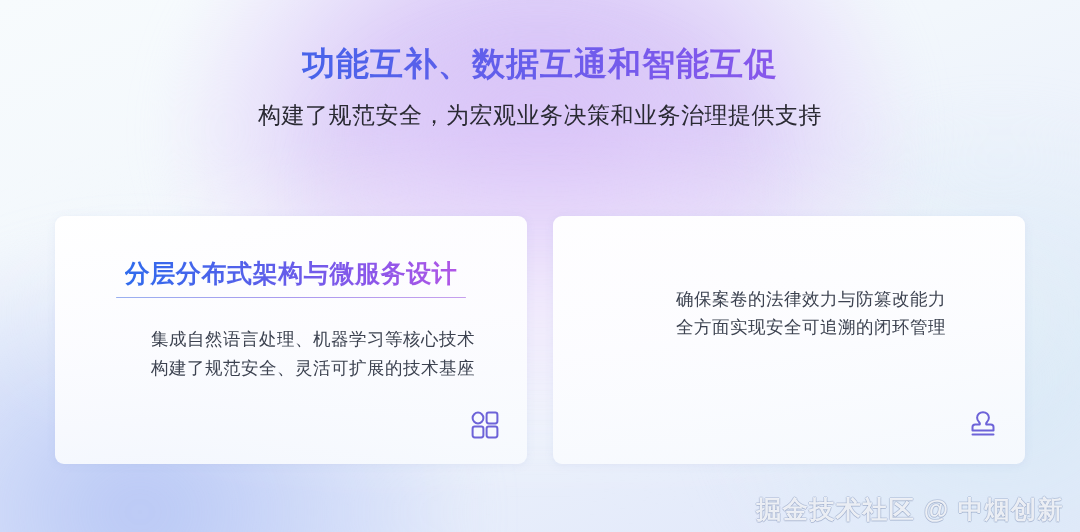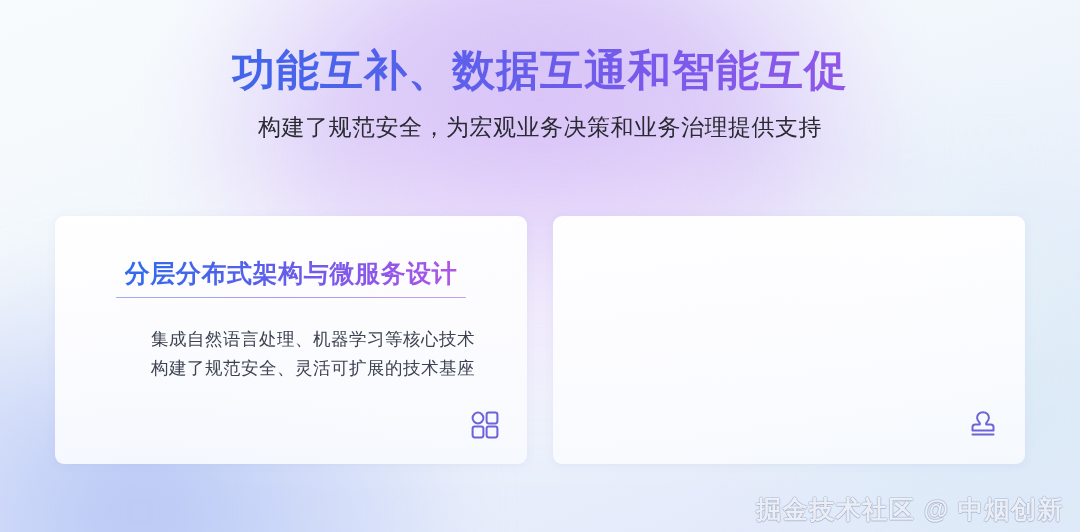--- a/index.html
+++ b/index.html
@@ -83,21 +83,21 @@
   
   .header {
     position: absolute;
     left: 0;
     right: 0;
     top: 44px;
     text-align: center;
   }
   .main-title {
     margin: 0;
-    font-size: 43px;
+    font-size: 33px;
     font-weight: bold;
     letter-spacing: 1px;
     line-height: 1.22;
     background: linear-gradient(92deg, #2f6bed 0%, #4a63ea 30%, #7b59ec 62%, #ab55e8 100%);
     -webkit-background-clip: text;
     background-clip: text;
     color: transparent;
     -webkit-text-fill-color: transparent;
   }
   .sub-title {
@@ -233,20 +233,24 @@
           <circle cx="10" cy="10" r="5.4"></circle>
           <rect x="18.6" y="4.6" width="10.8" height="10.8" rx="2.1"></rect>
           <rect x="4.6" y="18.6" width="10.8" height="10.8" rx="2.1"></rect>
           <rect x="18.6" y="18.6" width="10.8" height="10.8" rx="2.1"></rect>
         </svg>
       </div>
     </div>
 
     <div class="card">
       <div class="card-inner">
+        <div class="card-body">
+          <span>确保案卷的法律效力与防篡改能力</span>
+          <span>全方面实现安全可追溯的闭环管理</span>
+        </div>
       </div>
       <div class="card-icon">
         <svg viewBox="0 0 34 34" fill="none" stroke="currentColor" stroke-width="2" stroke-linecap="round" stroke-linejoin="round">
           <path d="M17 4.2c-3.3 0-5.9 2.5-5.9 5.6 0 2 1.1 3.5 2.1 4.5 .7 .7 .9 1.4 .6 2.2H9.2c-1.5 0-2.7 1.1-2.7 2.5v3.6h21v-3.6c0-1.4-1.2-2.5-2.7-2.5h-4.6c-.3-.8-.1-1.5 .6-2.2 1-1 2.1-2.5 2.1-4.5 0-3.1-2.6-5.6-5.9-5.6z"></path>
           <line x1="6.5" y1="26.6" x2="27.5" y2="26.6"></line>
         </svg>
       </div>
     </div>
 
   </div>

